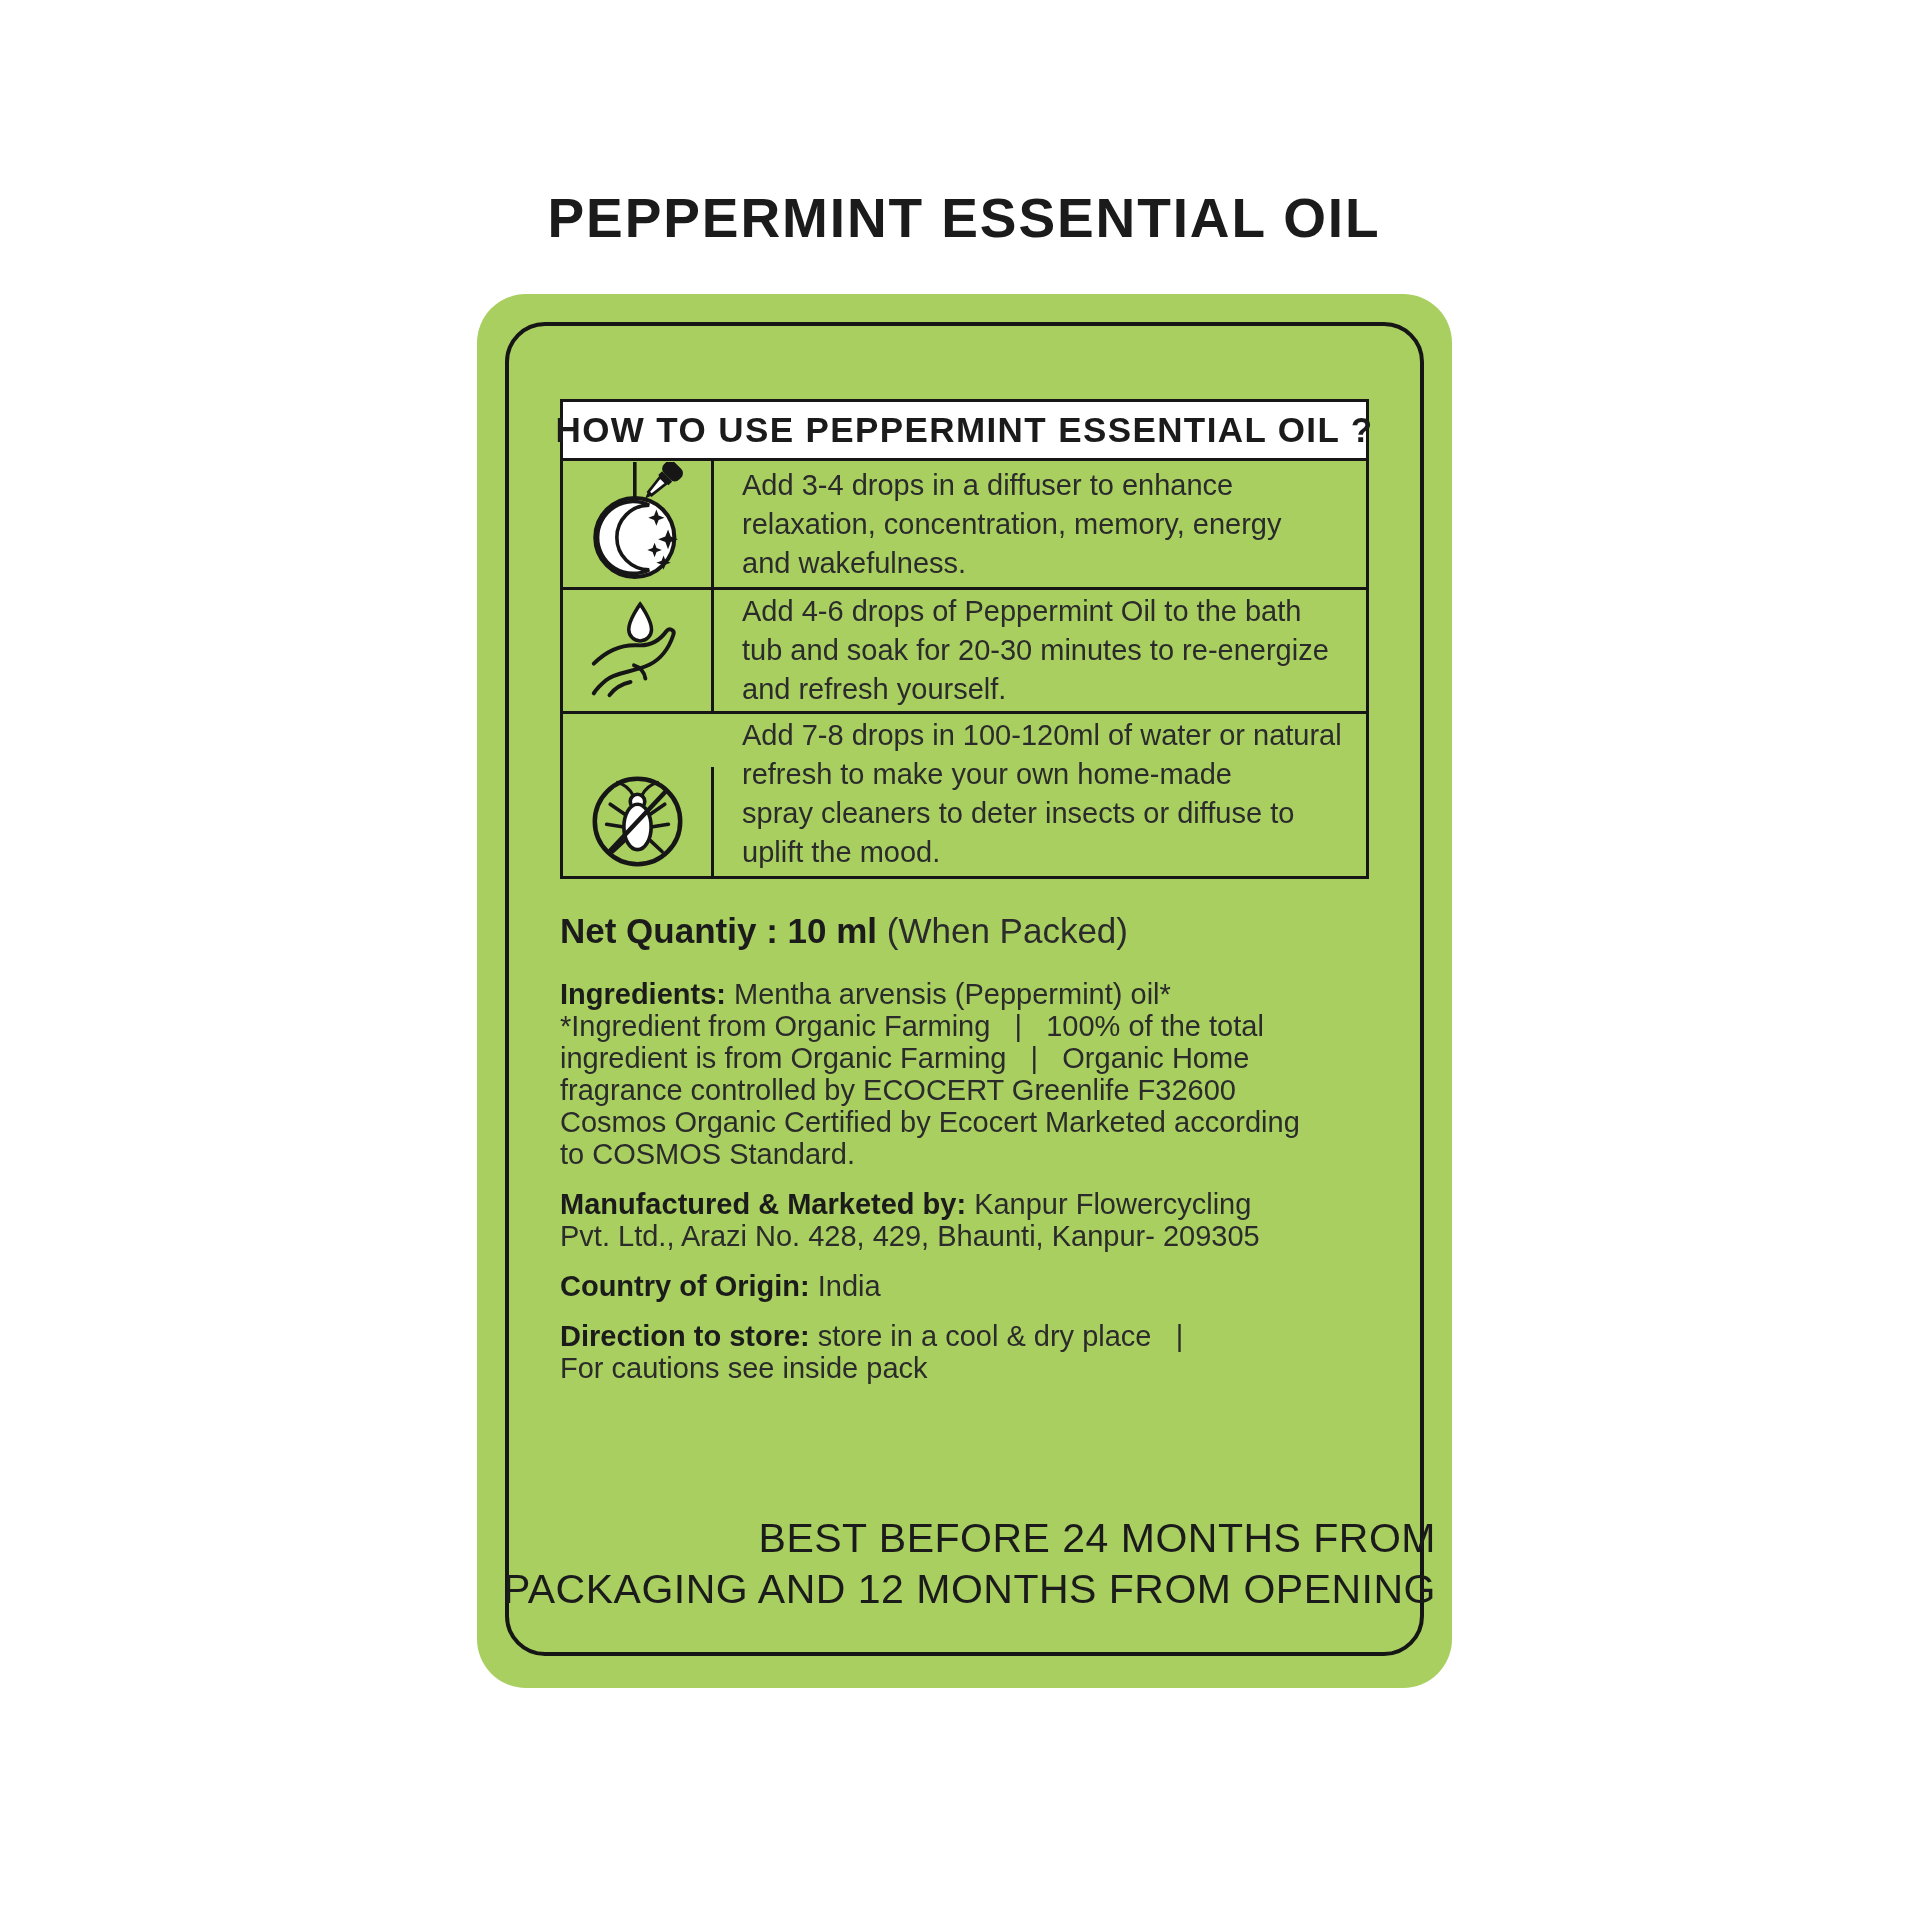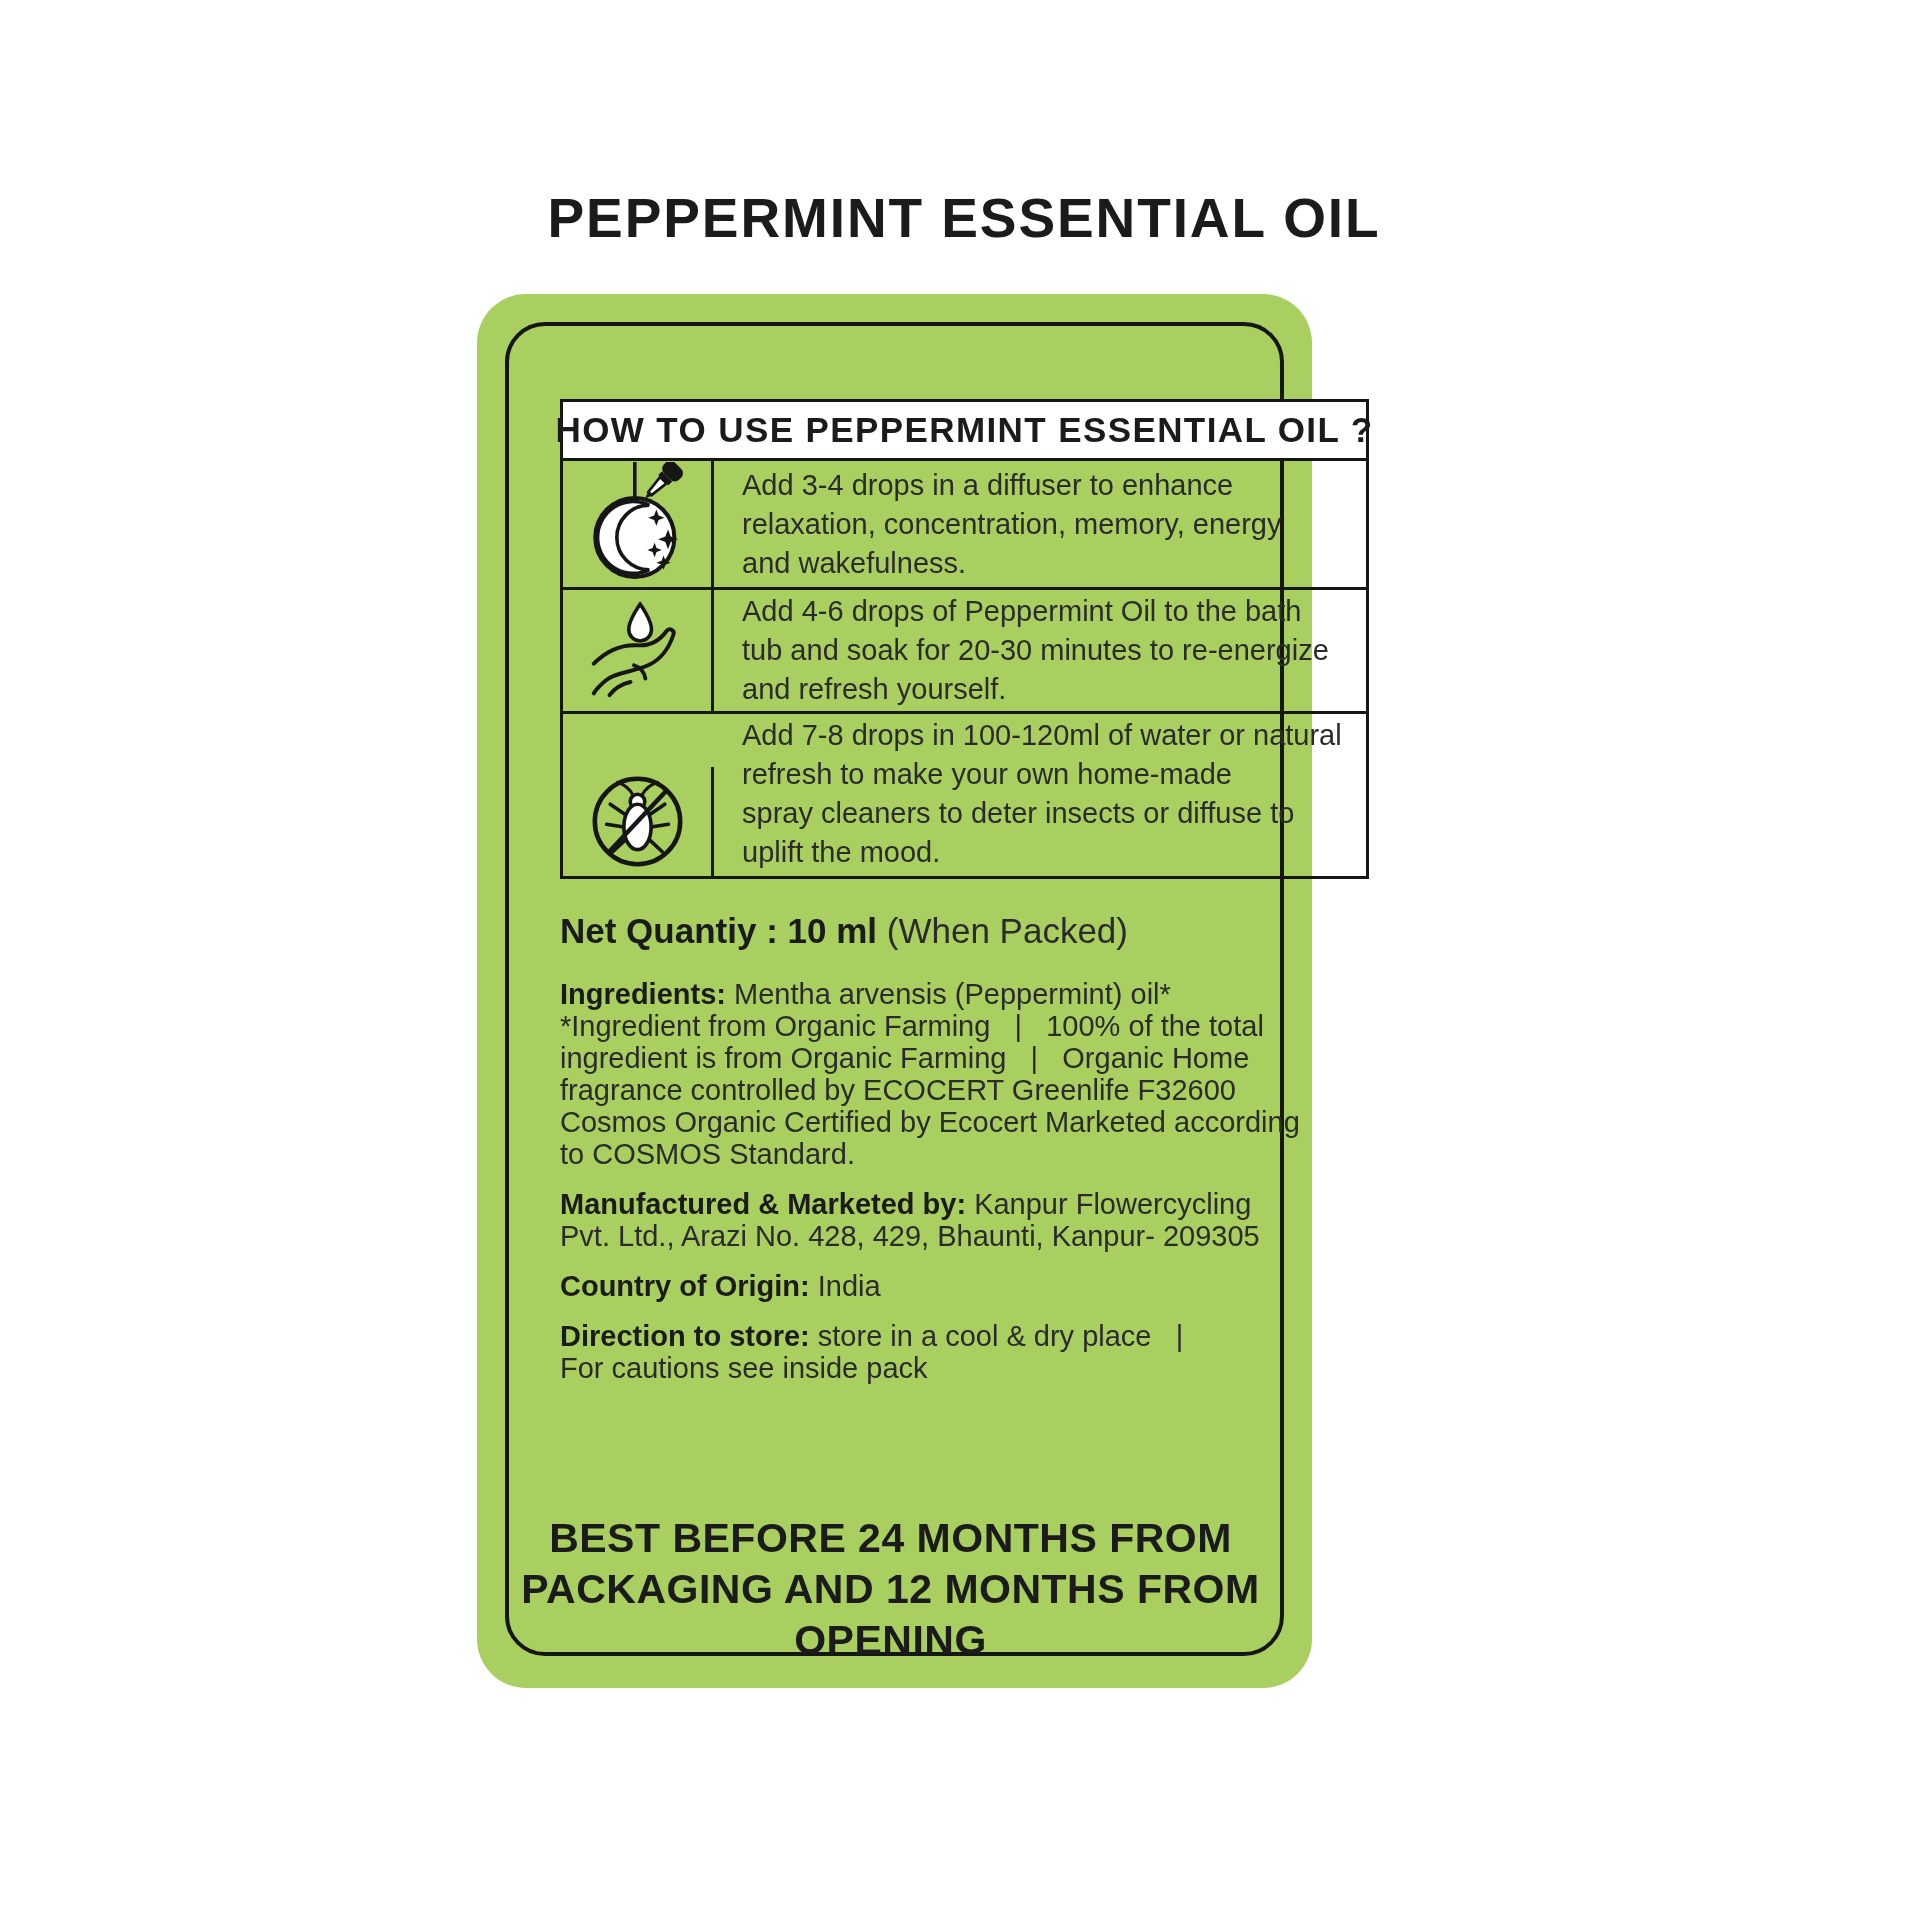--- a/index.html
+++ b/index.html
@@ -7,21 +7,21 @@
   body { font-family: "Liberation Sans", sans-serif; position: relative; }
 
   .page-title {
     position: absolute; top: 186px; left: 0; width: 100%;
     text-align: center; font-size: 55px; font-weight: 700;
     letter-spacing: 1.9px; color: var(--text_black);
   }
 
   .card {
     position: absolute; left: 477px; top: 294px;
-    width: 835px; height: 1394px;
+    width: 975px; height: 1394px;
     background: var(--card_green);
     border-radius: 49px;
   }
   .inner-border {
     position: absolute; left: 28px; top: 28px; right: 28px; bottom: 32px;
     border: 4.7px solid var(--border_black);
     border-radius: 40px;
   }
 
   .htu-table { position: absolute; left: 83px; top: 105px; width: 809px; }
@@ -58,22 +58,22 @@
   }
   .net-quantity .nq-bold { font-weight: 700; color: var(--text_black); }
 
   .body-paras {
     position: absolute; left: 83px; top: 684px; width: 876px;
     font-size: 29px; line-height: 32px; color: var(--text_dark);
   }
   .para { margin-bottom: 18px; }
 
   .best-before {
-    position: absolute; left: 0; right: 8px; top: 1219px;
-    text-align: center; font-size: 41px; font-weight: 700;
+    position: absolute; left: 0; right: 16px; top: 1219px;
+    text-align: right; font-size: 41px; font-weight: 400;
     line-height: 51px; letter-spacing: 0.5px; color: var(--text_black);
   }
 
   svg .stroke { fill: none; stroke: var(--border_black); stroke-linecap: round; stroke-linejoin: round; }
   svg .fillw { fill: #ffffff; stroke: var(--border_black); }
   svg .fillb { fill: var(--border_black); }
 </style>
 </head>
 <body>
 

